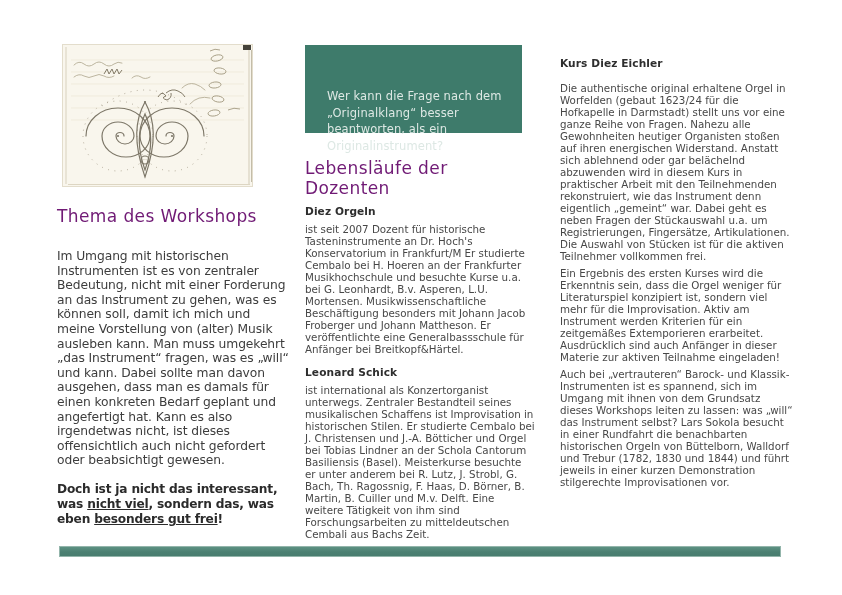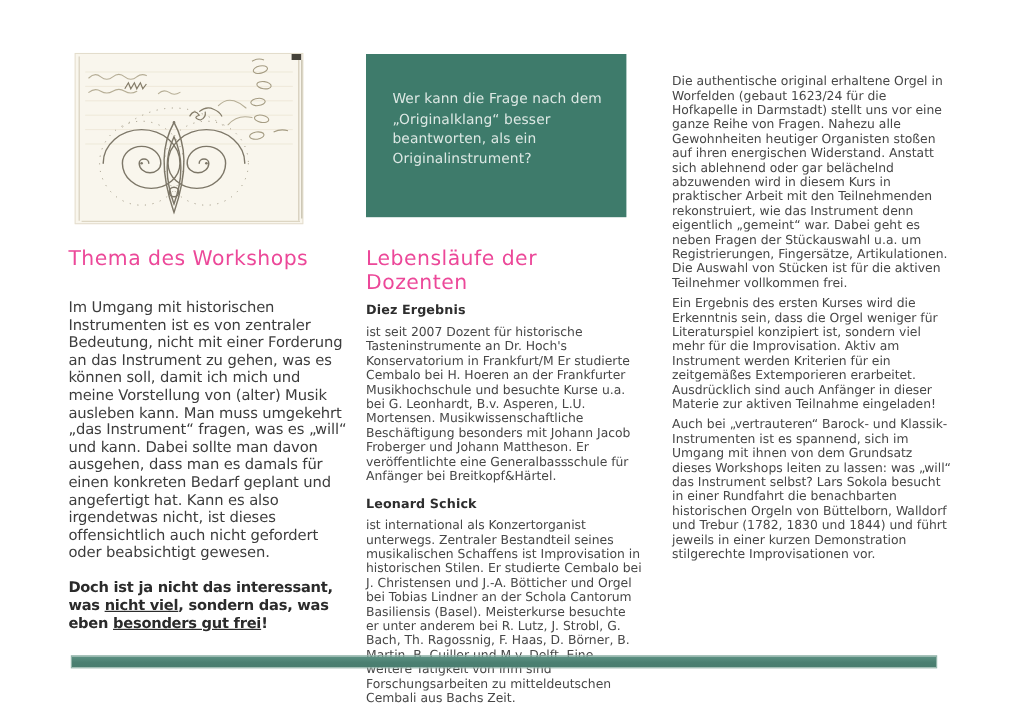--- a/index.html
+++ b/index.html
@@ -6,37 +6,37 @@
   #canvas{
     position:relative;width:842px;height:595px;background:#ffffff;
     margin:0 auto;overflow:hidden;
     font-family:"DejaVu Sans","Liberation Sans",sans-serif;
     -webkit-font-smoothing:antialiased;
   }
   
   .col-left{position:absolute;left:57px;top:44px;width:234px;}
   .artwork{width:191px;height:143px;margin-left:5px;}
   .teal-heading{
-    margin:0;color:#ec4899;font-size:17px;font-weight:400;
+    margin:0;color:#701a75;font-size:17px;font-weight:400;
     letter-spacing:.4px;line-height:20px;
   }
   .col-left .teal-heading{margin-top:19px;}
   .left-body{
     margin:23px 0 0 0;color:#3d3d3d;font-size:12.3px;line-height:14.6px;
     letter-spacing:-0.1px;
   }
   .left-emphasis{
     margin:14px 0 0 0;color:#2b2b2b;font-size:12.2px;line-height:15px;
     font-weight:bold;letter-spacing:-0.2px;width:248px;
   }
   
   .col-mid{position:absolute;left:305px;top:45px;width:230px;}
   .quote-box{
-    box-sizing:border-box;width:217px;height:136px;background:#3e7b6b;
-    padding:29px 16px 0 22px;color:#dde8e4;font-size:11.5px;line-height:16.5px;
+    box-sizing:border-box;width:217px;height:88px;background:#3e7b6b;
+    padding:43px 16px 0 22px;color:#dde8e4;font-size:11.5px;line-height:16.5px;
     letter-spacing:.1px;
   }
   .col-mid .teal-heading{margin-top:25px;}
   .micro-title{
     margin:7px 0 0 0;color:#2e2e2e;font-size:10.6px;font-weight:bold;
     line-height:13px;letter-spacing:.1px;
   }
   .small-body{
     margin:5px 0 0 0;color:#474747;font-size:10.3px;line-height:12px;
     letter-spacing:0;
@@ -132,28 +132,29 @@
     <p class="left-emphasis"><span>Doch ist ja nicht das interessant, was </span><span style="text-decoration: underline;">nicht viel</span><span>, sondern das, was eben </span><span style="text-decoration: underline;">besonders gut frei</span><span>!</span></p>
   </div>
 
   <div class="col-mid">
     <div class="quote-box">
       <span>Wer kann die Frage nach dem „Originalklang“ besser beantworten, als ein Originalinstrument?</span>
     </div>
 
     <h2 class="teal-heading">Lebensläufe der Dozenten</h2>
 
-    <h3 class="micro-title">Diez Ergebnis</h3>
+    <h3 class="micro-title">Diez Orgeln</h3>
     <p class="small-body">ist seit 2007 Dozent für historische Tasteninstrumente an Dr. Hoch's Konservatorium in Frankfurt/M Er studierte Cembalo bei H. Hoeren an der Frankfurter Musikhochschule und besuchte Kurse u.a. bei G. Leonhardt, B.v. Asperen, L.U. Mortensen. Musikwissenschaftliche Beschäftigung besonders mit Johann Jacob Froberger und Johann Mattheson. Er veröffentlichte eine Generalbassschule für Anfänger bei Breitkopf&amp;Härtel.</p>
 
     <h3 class="micro-title second">Leonard Schick</h3>
     <p class="small-body">ist international als Konzertorganist unterwegs. Zentraler Bestandteil seines musikalischen Schaffens ist Improvisation in historischen Stilen. Er studierte Cembalo bei J. Christensen und J.-A. Bötticher und Orgel bei Tobias Lindner an der Schola Cantorum Basiliensis (Basel). Meisterkurse besuchte er unter anderem bei R. Lutz, J. Strobl, G. Bach, Th. Ragossnig, F. Haas, D. Börner, B. Martin, B. Cuiller und M.v. Delft. Eine weitere Tätigkeit von ihm sind Forschungsarbeiten zu mitteldeutschen Cembali aus Bachs Zeit.</p>
   </div>
 
   <div class="col-right">
+    <h3 class="micro-title">Kurs Diez Eichler</h3>
     <p class="small-body">Die authentische original erhaltene Orgel in Worfelden (gebaut 1623/24 für die Hofkapelle in Darmstadt) stellt uns vor eine ganze Reihe von Fragen. Nahezu alle Gewohnheiten heutiger Organisten stoßen auf ihren energischen Widerstand. Anstatt sich ablehnend oder gar belächelnd abzuwenden wird in diesem Kurs in praktischer Arbeit mit den Teilnehmenden rekonstruiert, wie das Instrument denn eigentlich „gemeint“ war. Dabei geht es neben Fragen der Stückauswahl u.a. um Registrierungen, Fingersätze, Artikulationen. Die Auswahl von Stücken ist für die aktiven Teilnehmer vollkommen frei.</p>
 
     <p class="small-body">Ein Ergebnis des ersten Kurses wird die Erkenntnis sein, dass die Orgel weniger für Literaturspiel konzipiert ist, sondern viel mehr für die Improvisation. Aktiv am Instrument werden Kriterien für ein zeitgemäßes Extemporieren erarbeitet. Ausdrücklich sind auch Anfänger in dieser Materie zur aktiven Teilnahme eingeladen!</p>
 
     <p class="small-body">Auch bei „vertrauteren“ Barock- und Klassik-Instrumenten ist es spannend, sich im Umgang mit ihnen von dem Grundsatz dieses Workshops leiten zu lassen: was „will“ das Instrument selbst? Lars Sokola besucht in einer Rundfahrt die benachbarten historischen Orgeln von Büttelborn, Walldorf und Trebur (1782, 1830 und 1844) und führt jeweils in einer kurzen Demonstration stilgerechte Improvisationen vor.</p>
   </div>
 
   <div class="bottom-bar"></div>
 </div>
 

